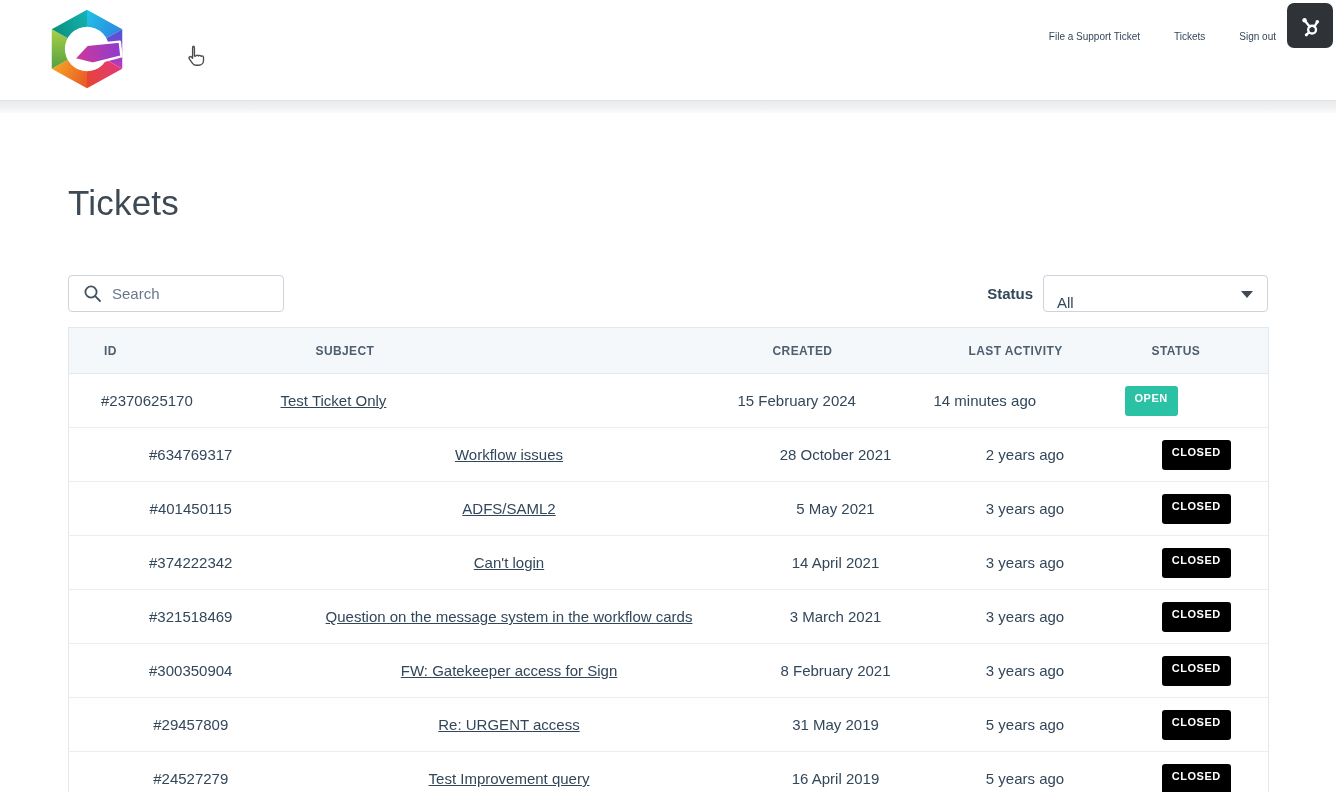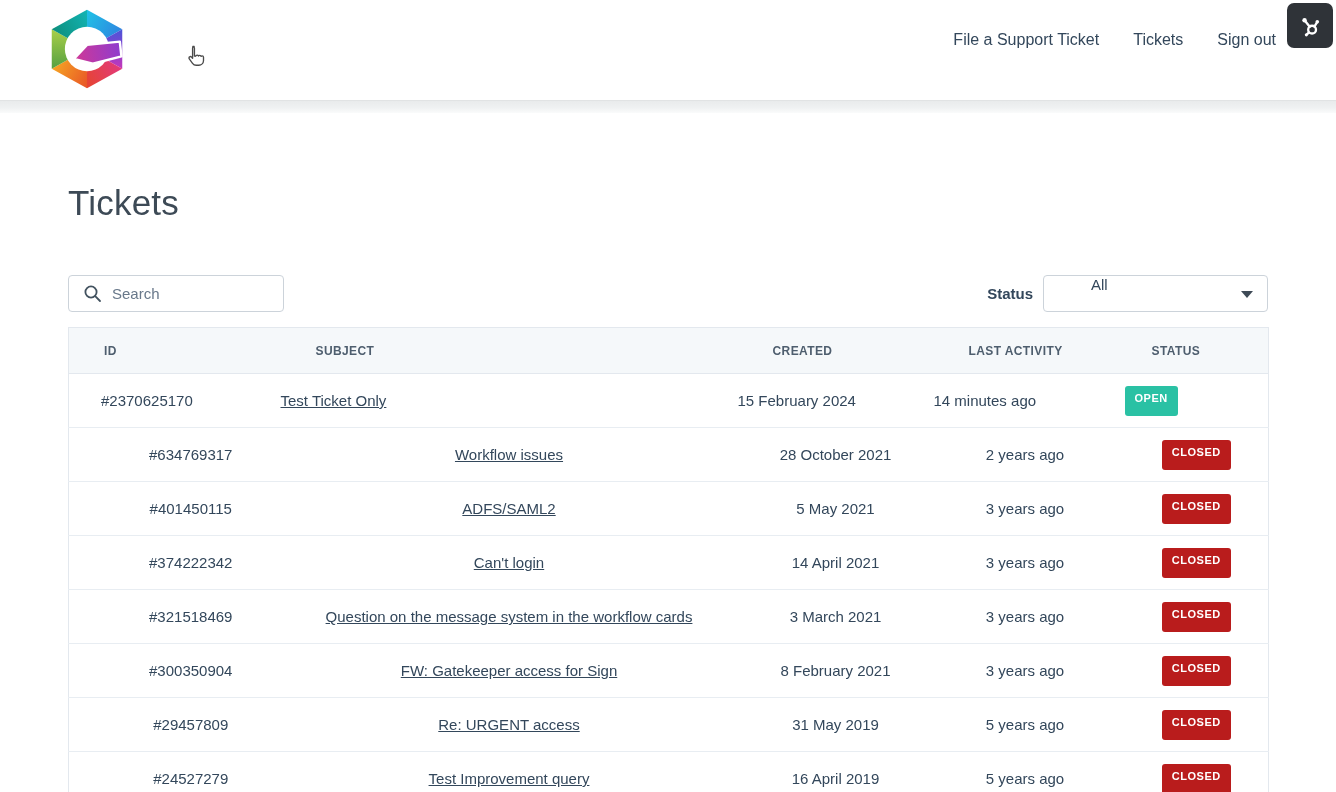--- a/index.html
+++ b/index.html
@@ -6,21 +6,21 @@
   html,body { width:1336px; height:792px; overflow:hidden; background:#fff;
     font-family:"Liberation Sans", sans-serif; color:#33475b; }
   body { position:relative; }
 
   
   .topbar { position:absolute; top:0; left:0; width:1336px; height:100px; background:#fff; }
   .logo { position:absolute; left:46px; top:8px; width:82px; height:82px; cursor:pointer; }
   .logo svg { width:100%; height:100%; }
   .hand-cursor { position:absolute; left:185px; top:45px; width:21px; height:23px; }
   .nav { position:absolute; top:31px; right:60px; display:flex; align-items:center; gap:34px; }
-  .nav a { font-size:16px; color:#33475b; text-decoration:none; cursor:pointer; white-space:nowrap; }
+  .nav a { font-size:10px; color:#33475b; text-decoration:none; cursor:pointer; white-space:nowrap; }
   .hubspot-btn { position:absolute; top:3px; right:3px; width:46px; height:45px; border:none;
     border-radius:7px; background:#2f3338; cursor:pointer; display:flex; align-items:center; justify-content:center; }
   .hubspot-btn svg { width:26px; height:26px; }
   .header-shadow { position:absolute; top:100px; left:0; width:1336px; height:13px;
     border-top:1px solid #e1e3e4;
     background:linear-gradient(180deg,#e9ebec 0%, #eff1f2 55%, #fafbfb 100%); }
 
   
   .page-title { position:absolute; left:68px; top:183px; font-size:35px; font-weight:400;
     color:#3d4a56; letter-spacing:.2px; }
@@ -29,41 +29,41 @@
   .search-box { position:absolute; left:68px; top:275px; width:216px; height:37px;
     border:1px solid #ccd3da; border-radius:4px; background:#fff; display:flex; align-items:center; }
   .search-box svg { margin-left:14px; flex:0 0 auto; }
   .search-box input { border:none; outline:none; width:150px; margin-left:10px; font-size:15px;
     font-family:"Liberation Sans", sans-serif; color:#33475b; background:transparent; }
   .search-box input::placeholder { color:#68788a; opacity:1; }
 
   .status-group { position:absolute; top:275px; right:68px; display:flex; align-items:center; }
   .status-label { font-size:15px; font-weight:bold; color:#33475b; margin-right:10px; }
   .status-select { position:relative; width:225px; height:37px; border:1px solid #ccd3da;
-    border-radius:4px; background:#fff; display:flex; align-items:flex-start; cursor:pointer;padding-left:34px; }
+    border-radius:4px; background:#fff; display:flex; align-items:flex-end; cursor:pointer; }
   .status-select .value { margin-left:13px; font-size:15px; color:#33475b; }
   .caret { position:absolute; right:14px; top:15px; width:0; height:0;
     border-left:6px solid transparent; border-right:6px solid transparent; border-top:7px solid #3e4a56; }
 
   
   .tickets-table { position:absolute; left:68px; top:327px; width:1200px;
     border-collapse:collapse; table-layout:fixed; background:#fff;
     border:1px solid #e3e8ee; }
   .tickets-table thead th { background:#f5f8fa; height:46px; text-align:left;
     font-size:12px; font-weight:bold; color:#4e5e6e; letter-spacing:.4px;
     border-bottom:1px solid #e3e8ee;padding-left:35px; }
   .tickets-table tbody td { height:54px; font-size:15px; color:#33475b; vertical-align:middle; }
   .tickets-table tbody tr + tr td { border-top:1px solid #e8edf2;text-align:center; }
   th.col-id, td.col-id { padding-left:32px; }
   th.col-status, td.col-status { padding-left:8px; }
   a.subject-link { color:#33475b; text-decoration:underline; cursor:pointer; }
   .badge { display:inline-block; padding:6px 10px 12px; border-radius:3px; color:#fff;
     font-size:11px; font-weight:bold; letter-spacing:.5px; }
   .badge.open { background:#2ac1a4; }
-  .badge.closed { background:#b91c1c; }
+  .badge.closed { background:#000000; }
 </style>
 </head>
 <body>
 
 <header class="topbar">
 
   <div class="logo">
     <svg viewBox="0 0 100 100">
       <defs>
         <linearGradient id="g1" x1="50" y1="2" x2="93" y2="26" gradientUnits="userSpaceOnUse">

